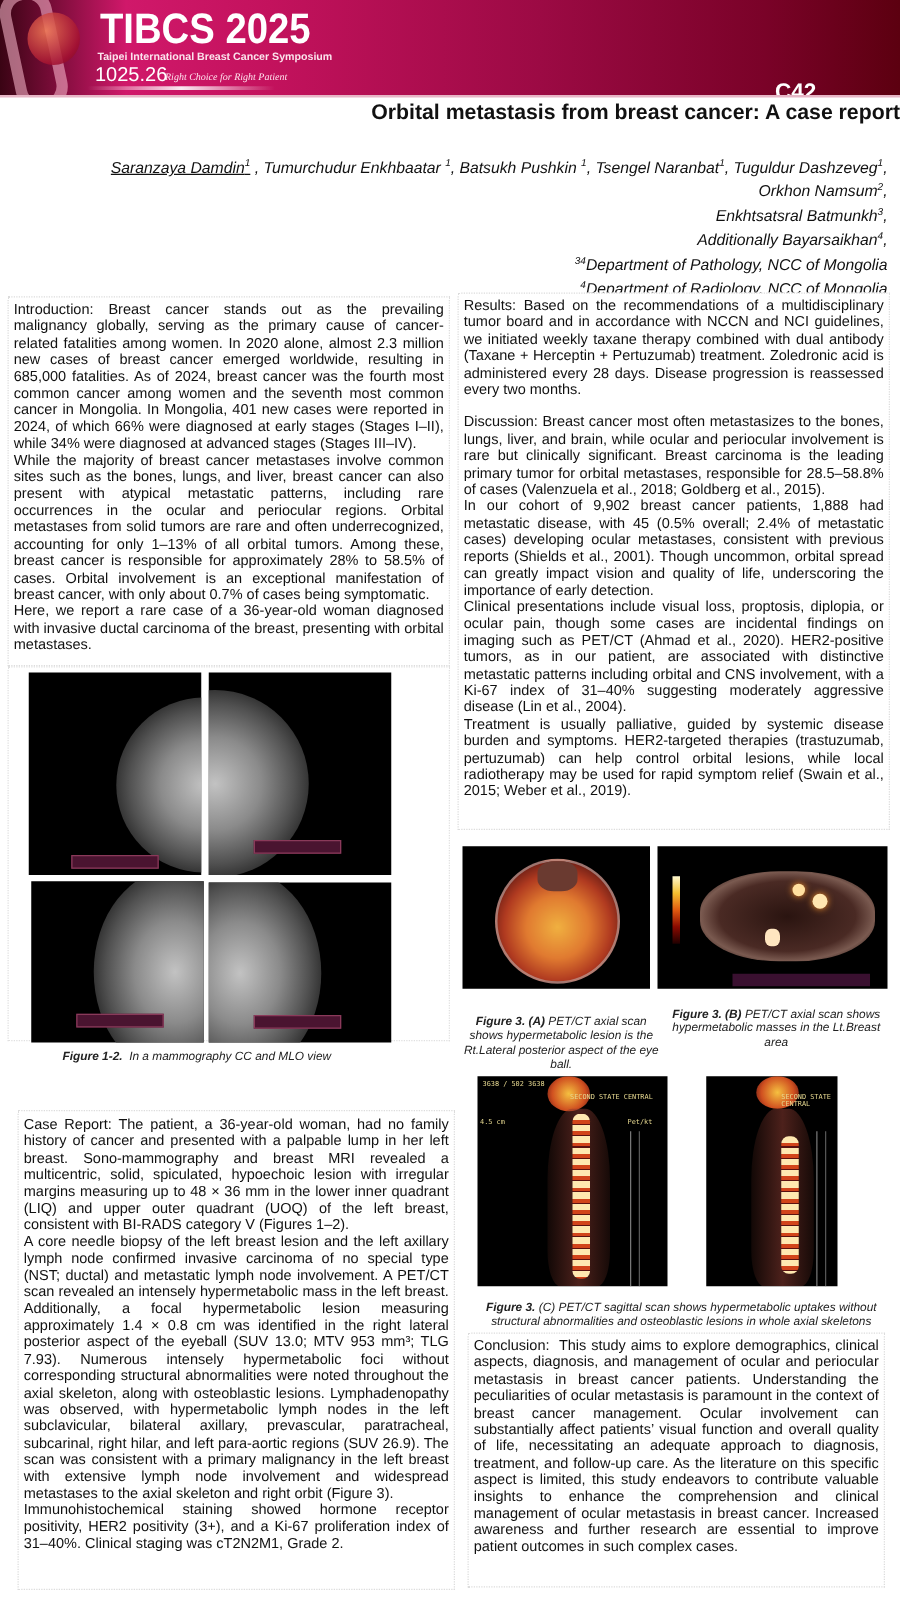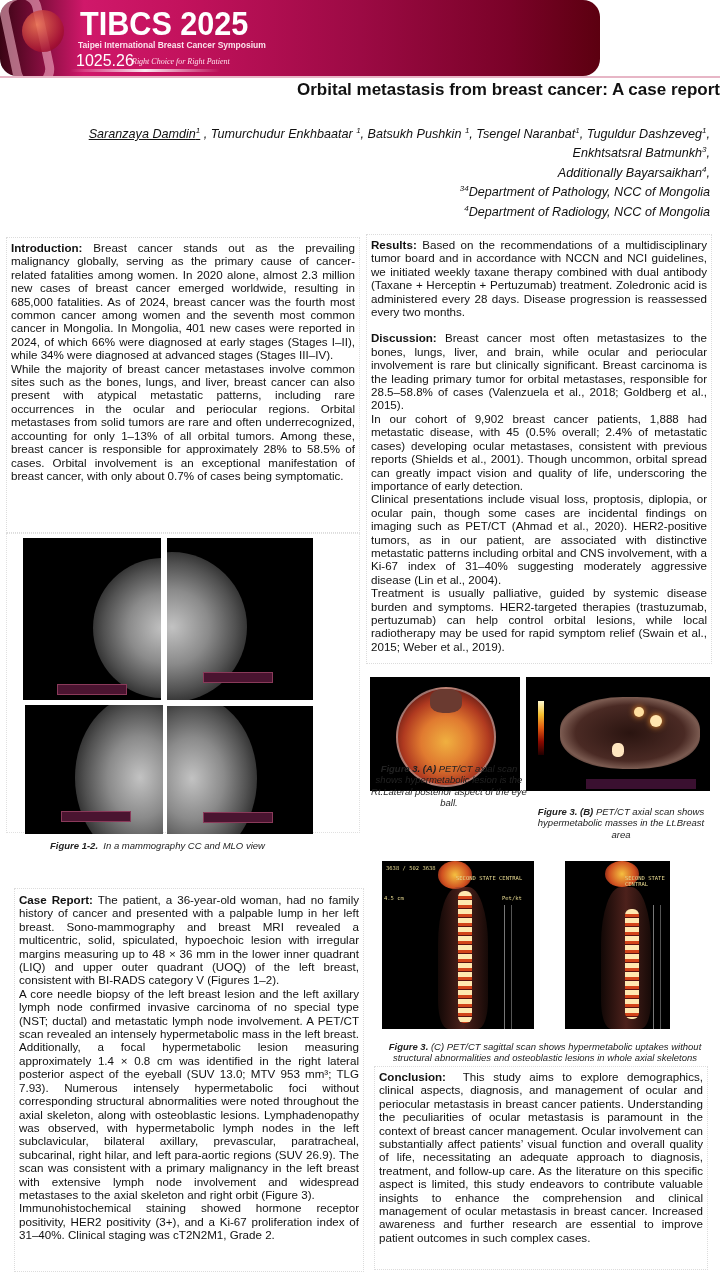--- a/index.html
+++ b/index.html
@@ -1,24 +1,23 @@
 <!DOCTYPE html>
 <html><head>
 <meta charset="utf-8">
 <style>
   * { box-sizing: border-box; margin: 0; padding: 0; }
   html, body { width: 720px; height: 1278px; background: #ffffff; overflow: hidden; }
   body { position: relative; font-family: "Liberation Sans", sans-serif; color: #111; }
 
   
   .banner {
-    position: absolute; left: 0; top: 0; width: 600px; height: 76px;
+    position: absolute; left: 0; top: 0; width: 720px; height: 76px;
     background: linear-gradient(90deg, #3a0414 0%, #d0186a 14%, #c3125d 30%, #9c0a44 60%, #7a0228 85%, #5c0010 100%);
     overflow: hidden;
-    border-radius: 17px;
   }
   .ribbon {
     position: absolute; left: 6px; top: -10px; width: 42px; height: 100px;
     border-radius: 20px; border: 9px solid rgba(255,190,210,0.55);
     transform: rotate(-12deg);
   }
   .globe {
     position: absolute; left: 22px; top: 10px; width: 42px; height: 42px; border-radius: 50%;
     background: radial-gradient(circle at 35% 35%, #f07a55, #a41030 70%, #6a0820);
     opacity: 0.85;
@@ -53,21 +52,21 @@
 
   
   .title { position: absolute; left: 0; top: 80px; width: 720px; text-align: right; font-size: 17px; font-weight: bold; }
   .authors { position: absolute; right: 10px; top: 99px; width: 640px; text-align: right; font-size: 12.6px; font-style: italic; line-height: 15.2px; margin-top: 24px; }
   .authors .first { text-decoration: underline; }
   .authors sup { font-size: 8px; }
 
   
   .box { position: absolute; border: 1px dotted #dcdcdc; background: #fff; }
   .txt { font-size: 11.6px; line-height: 13.4px; text-align: justify; color: #111; }
-  .txt b { font-weight: bold; }
+  .txt b { font-weight: normal; }
   .txt p { margin: 0; }
 
   #intro { left: 6px; top: 237px; width: 354px; height: 296px; padding: 3px 4px; }
   #results { left: 366px; top: 234px; width: 346px; height: 430px; padding: 3px 4px; }
   #case { left: 14px; top: 888px; width: 350px; height: 384px; padding: 4px 4px; }
   #conclusion { left: 374px; top: 1066px; width: 334px; height: 204px; padding: 3px 4px; }
 
   
   .mammo-frame { position: absolute; left: 6px; top: 533px; width: 354px; height: 300px; border: 1px dotted #e0e0e0; }
   .mammo { position: absolute; background: #000; overflow: hidden; }
@@ -103,29 +102,31 @@
 
 <div class="title">Orbital metastasis from breast cancer: A case report</div>
 <div class="authors">
   <div>
     <span class="first"><span>Saranzaya Damdin</span><sup>1</sup></span> ,
     <span><span>Tumurchudur Enkhbaatar</span> <sup>1</sup></span>,
     <span><span>Batsukh Pushkin</span> <sup>1</sup></span>,
     <span><span>Tsengel Naranbat</span><sup>1</sup></span>,
     <span><span>Tuguldur Dashzeveg</span><sup>1</sup></span>,
   </div>
+  <div><span>Orkhon Namsum</span><sup>2</sup>,</div>
   <div><span>Enkhtsatsral Batmunkh</span><sup>3</sup>,</div>
   <div><span>Additionally Bayarsaikhan</span><sup>4</sup>,</div>
   <div><sup>34</sup><span>Department of Pathology, NCC of Mongolia</span></div>
   <div><sup>4</sup><span>Department of Radiology, NCC of Mongolia</span></div>
 </div>
 
 <div class="box txt" id="intro">
   <p><b>Introduction:</b> <span>Breast cancer stands out as the prevailing malignancy globally, serving as the primary cause of cancer-related fatalities among women. In 2020 alone, almost 2.3 million new cases of breast cancer emerged worldwide, resulting in 685,000 fatalities. As of 2024, breast cancer was the fourth most common cancer among women and the seventh most common cancer in Mongolia. In Mongolia, 401 new cases were reported in 2024, of which 66% were diagnosed at early stages (Stages I–II), while 34% were diagnosed at advanced stages (Stages III–IV).</span></p>
   <p>While the majority of breast cancer metastases involve common sites such as the bones, lungs, and liver, breast cancer can also present with atypical metastatic patterns, including rare occurrences in the ocular and periocular regions. Orbital metastases from solid tumors are rare and often underrecognized, accounting for only 1–13% of all orbital tumors. Among these, breast cancer is responsible for approximately 28% to 58.5% of cases. Orbital involvement is an exceptional manifestation of breast cancer, with only about 0.7% of cases being symptomatic.</p>
+  <p>Here, we report a rare case of a 36-year-old woman diagnosed with invasive ductal carcinoma of the breast, presenting with orbital metastases.</p>
 </div>
 
 <div class="mammo-frame">
   <div class="mammo" style="left:16px; top:4px; width:138px; height:162px;">
     <div class="breast" style="left:70px; top:20px; width:140px; height:140px;"></div>
     <div class="pinkbox" style="left:34px; top:146px;"></div>
   </div>
   <div class="mammo" style="left:160px; top:4px; width:146px; height:162px;">
     <div class="breast" style="left:-70px; top:14px; width:150px; height:150px;"></div>
     <div class="pinkbox" style="left:36px; top:134px;"></div>
@@ -163,21 +164,21 @@
   <div style="position:absolute; left:60px; top:12px; width:32px; height:24px; border-radius:40%; background:#6a3a30;"></div>
 </div>
 <div class="pet" style="left:526px; top:677px; width:184px; height:114px;">
   <div class="colorbar" style="left:12px; top:24px; height:54px;"></div>
   <div style="position:absolute; left:34px; top:20px; width:140px; height:72px; border-radius:45%; background: radial-gradient(ellipse at center, #2a1410 0%, #4a2a24 55%, #7a5a50 70%, #1a0a08 90%);"></div>
   <div style="position:absolute; left:108px; top:30px; width:10px; height:10px; border-radius:50%; background:#ffe0a0; box-shadow:0 0 6px #ff9a30;"></div>
   <div style="position:absolute; left:124px; top:38px; width:12px; height:12px; border-radius:50%; background:#ffe6b0; box-shadow:0 0 6px #ff9a30;"></div>
   <div style="position:absolute; left:86px; top:66px; width:12px; height:14px; border-radius:40%; background:#ffe6c0;"></div>
   <div style="position:absolute; left:60px; top:102px; width:110px; height:10px; background:#3a1030;"></div>
 </div>
-<div class="fig-cap" style="left:366px; top:763px; width:166px;">
+<div class="fig-cap" style="left:366px; top:812px; width:166px;">
   <b>Figure 3. (A)</b> <span>PET/CT axial scan shows hypermetabolic lesion is the Rt.Lateral posterior aspect of the eye ball.</span>
 </div>
 <div class="fig-cap" style="left:536px; top:806px; width:170px;">
   <b>Figure 3. (B)</b> <span>PET/CT axial scan shows hypermetabolic masses in the Lt.Breast area</span>
 </div>
 
 <div class="pet" style="left:382px; top:861px; width:152px; height:168px;">
   <div style="position:absolute; left:56px; top:0; width:34px; height:28px; border-radius:50%; background: radial-gradient(circle, #f5c040, #d05020 60%, #5a1010);"></div>
   <div class="body-sil" style="left:56px; top:26px; width:50px; height:142px;"></div>
   <div class="spine" style="left:76px; top:30px; height:132px;"></div>

